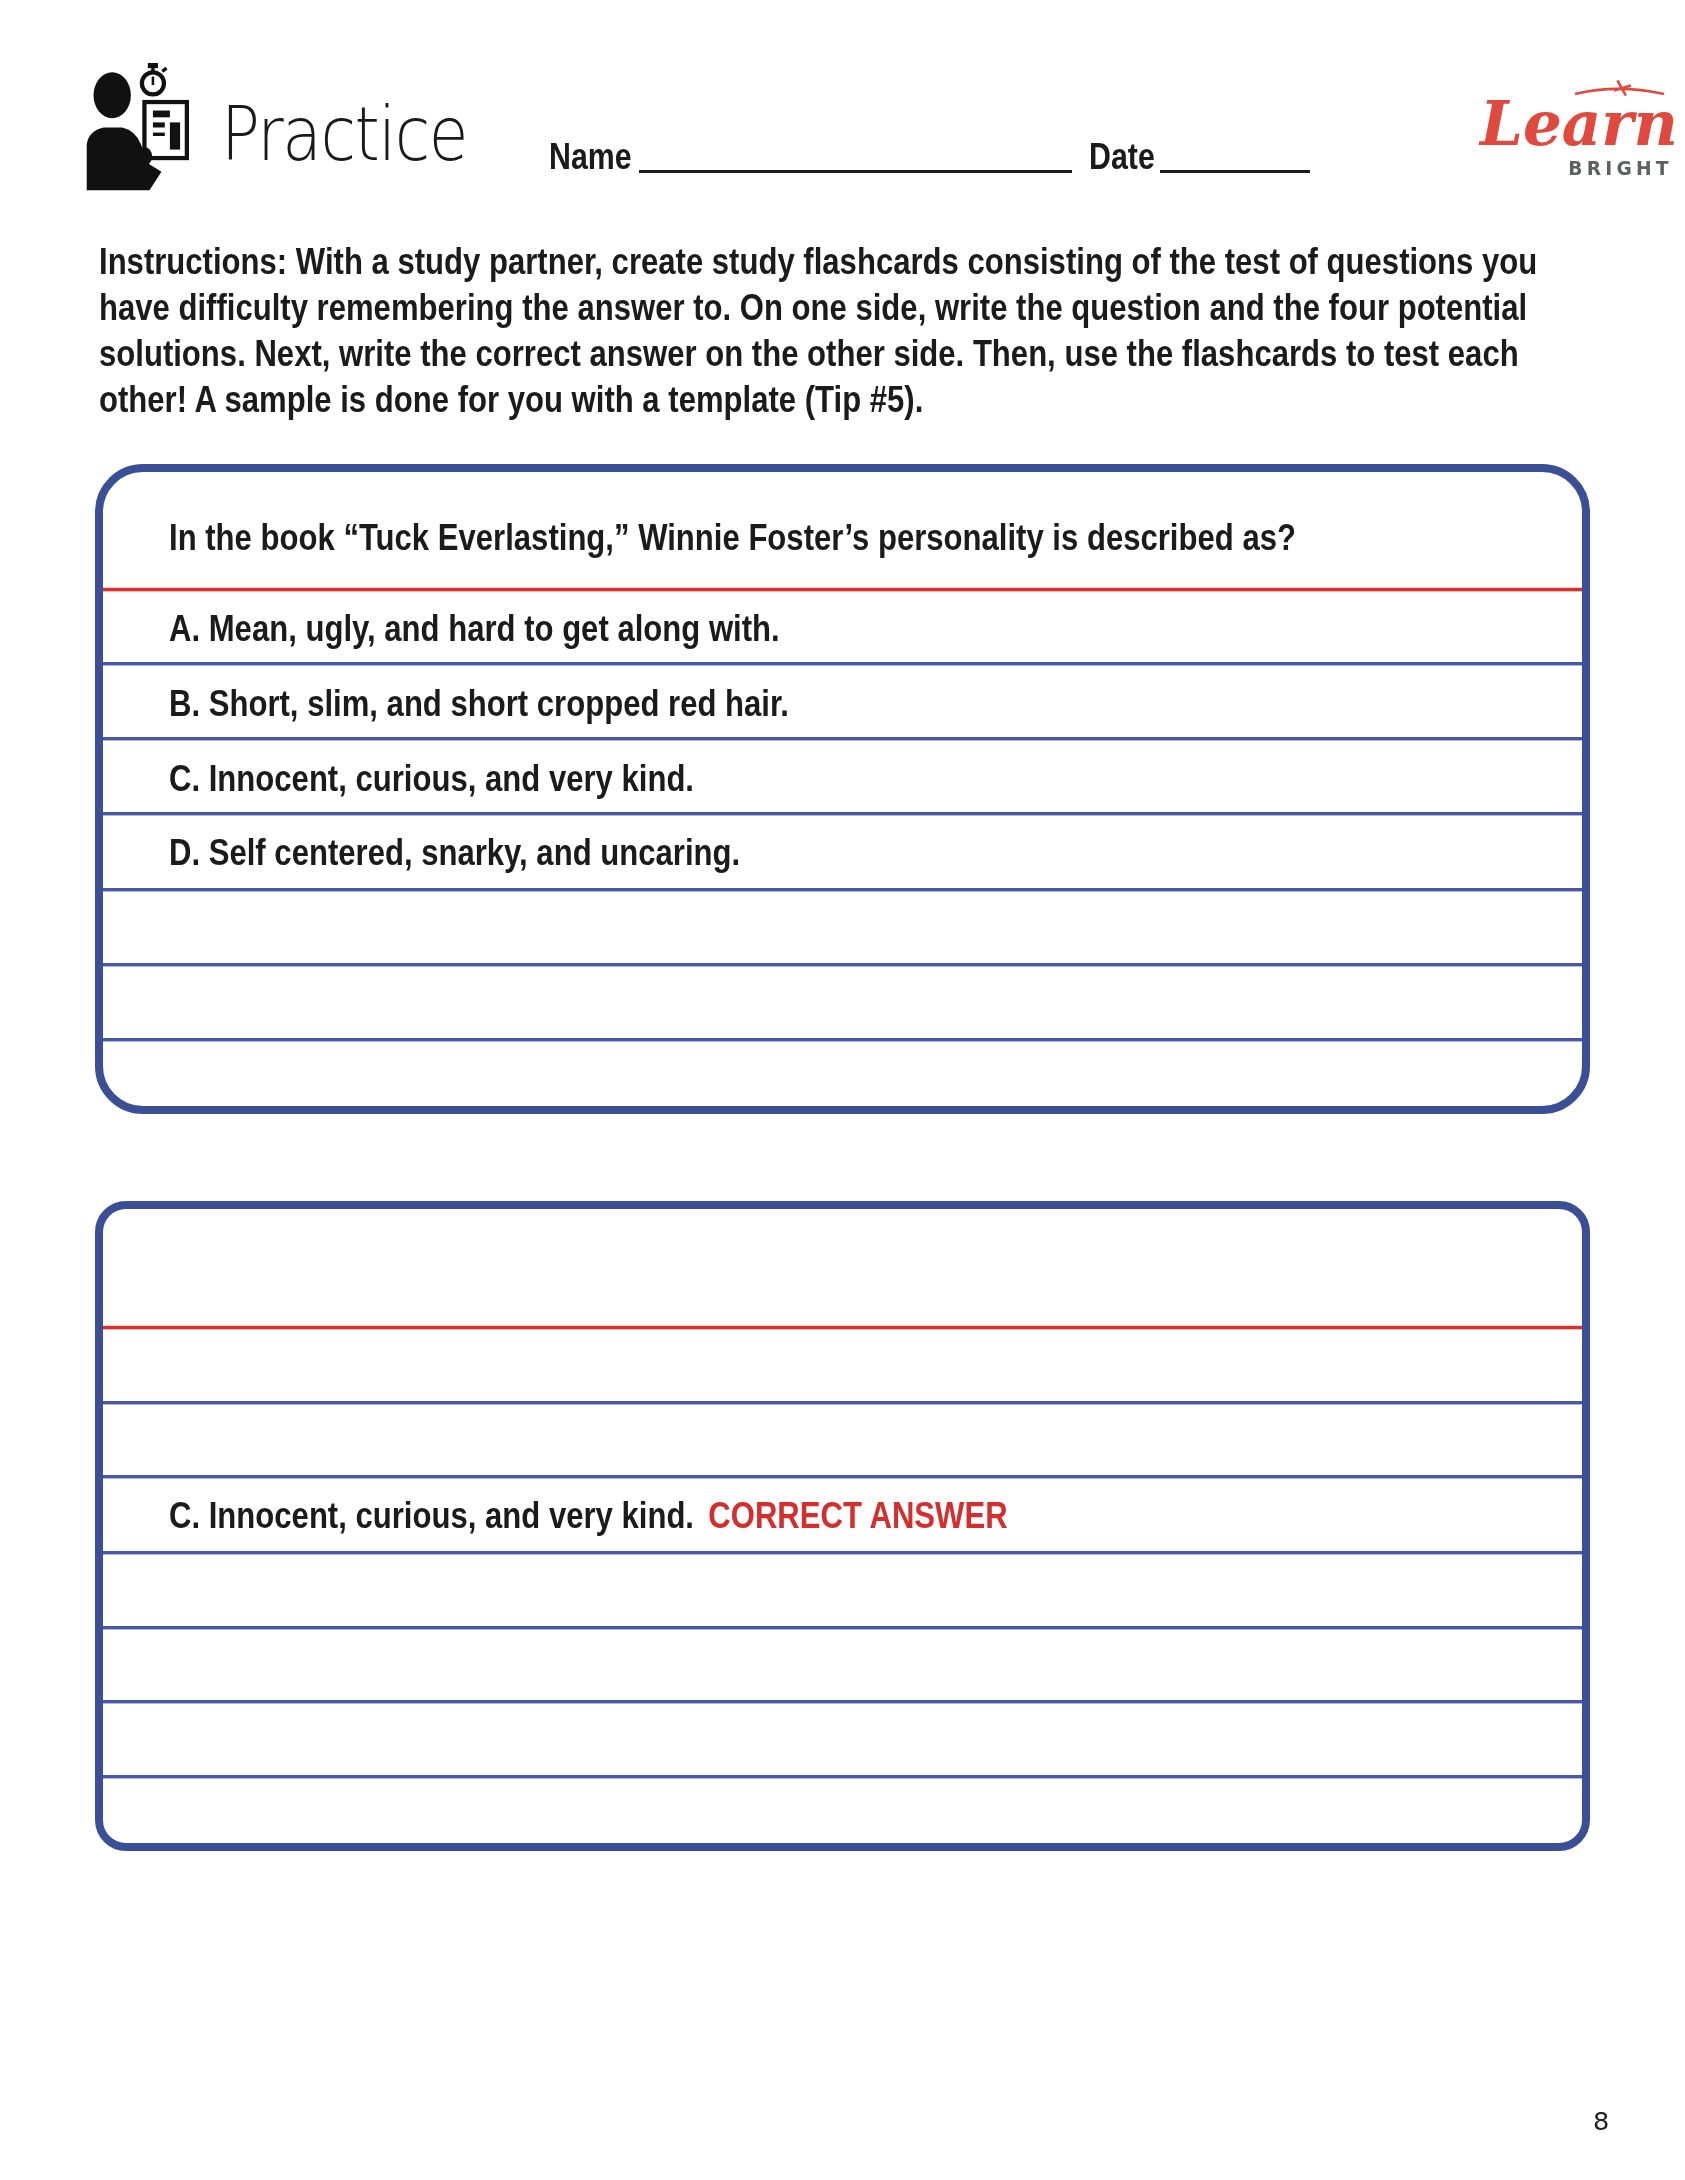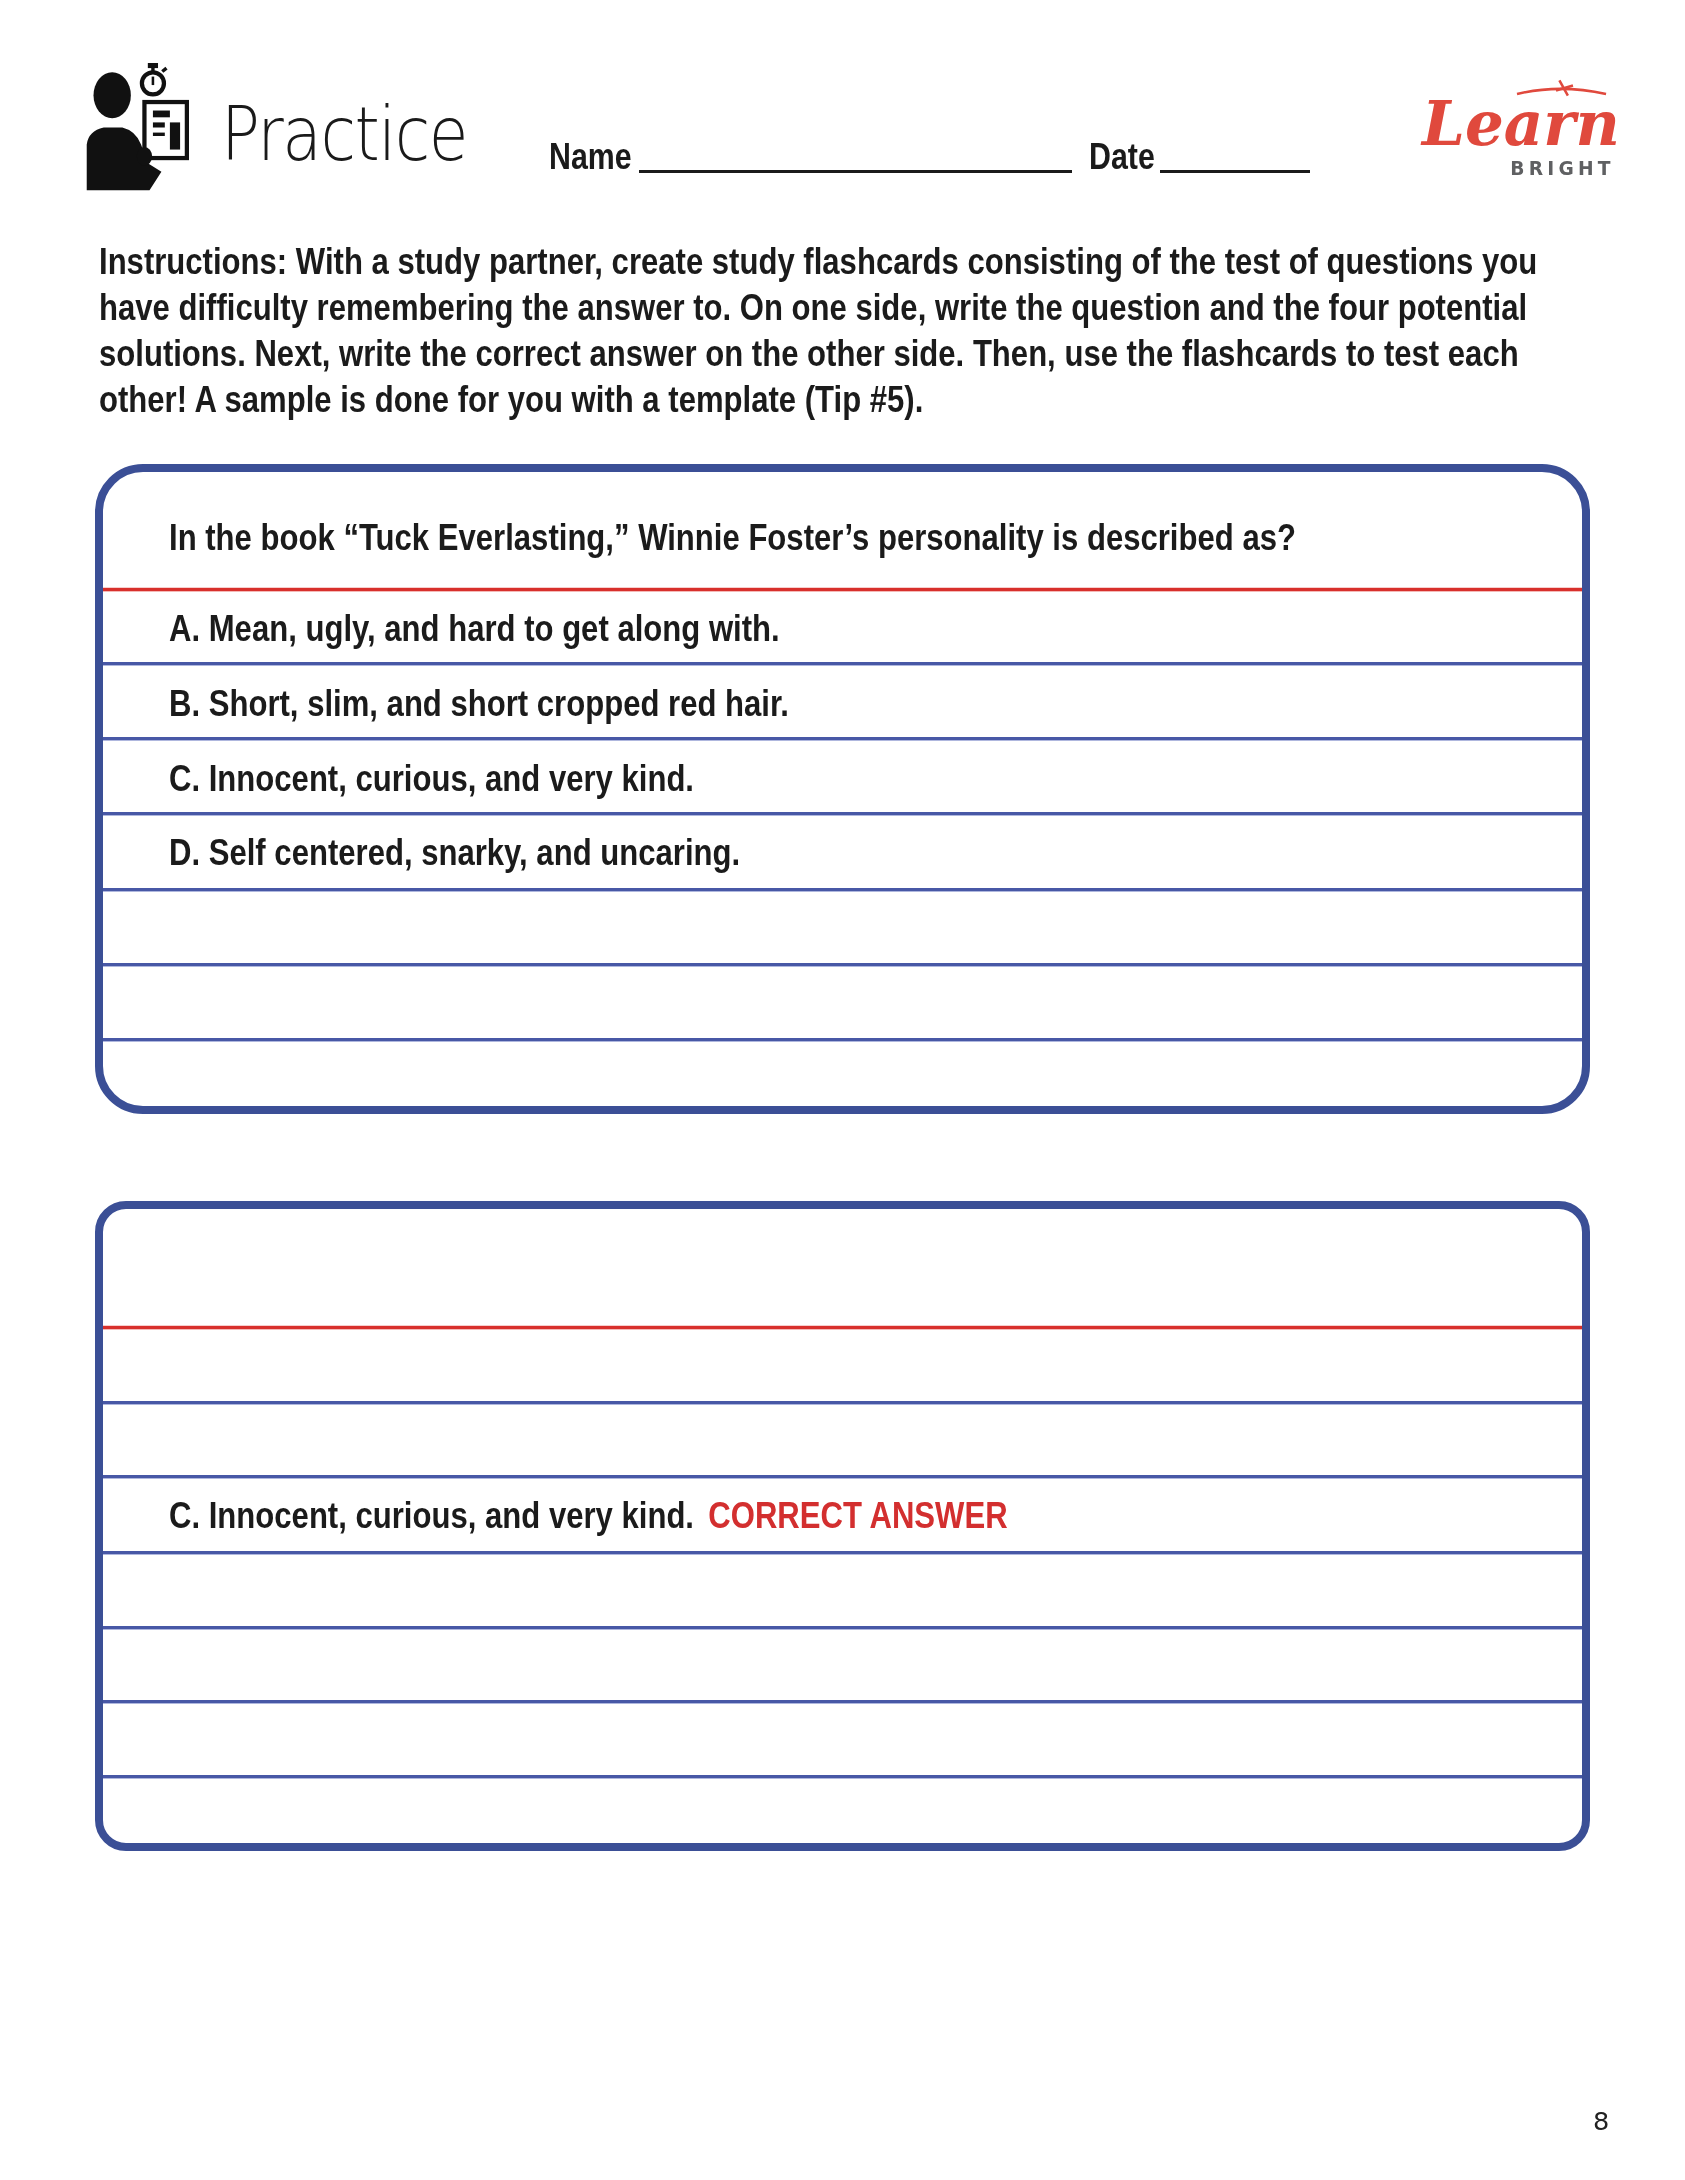--- a/index.html
+++ b/index.html
@@ -46,21 +46,21 @@
     .date-label { left: 1089px; }
     .field-line {
       height: 2.6px;
       background: #1b1b1b;
       top: 170px;
     }
     .name-line { left: 639px; width: 433px; }
     .date-line { left: 1160px; width: 150px; }
 
     .logo {
-      left: 1415px; top: 77px; width: 204px; height: 106px;
+      left: 1473px; top: 77px; width: 204px; height: 106px;
     }
 
     
     .instructions {
       left: 99px; top: 239px; width: 1499px;
       font-family: "Liberation Sans", sans-serif;
       font-weight: bold;
       font-size: 37px;
       line-height: 46px;
       color: #1b1b1b;

